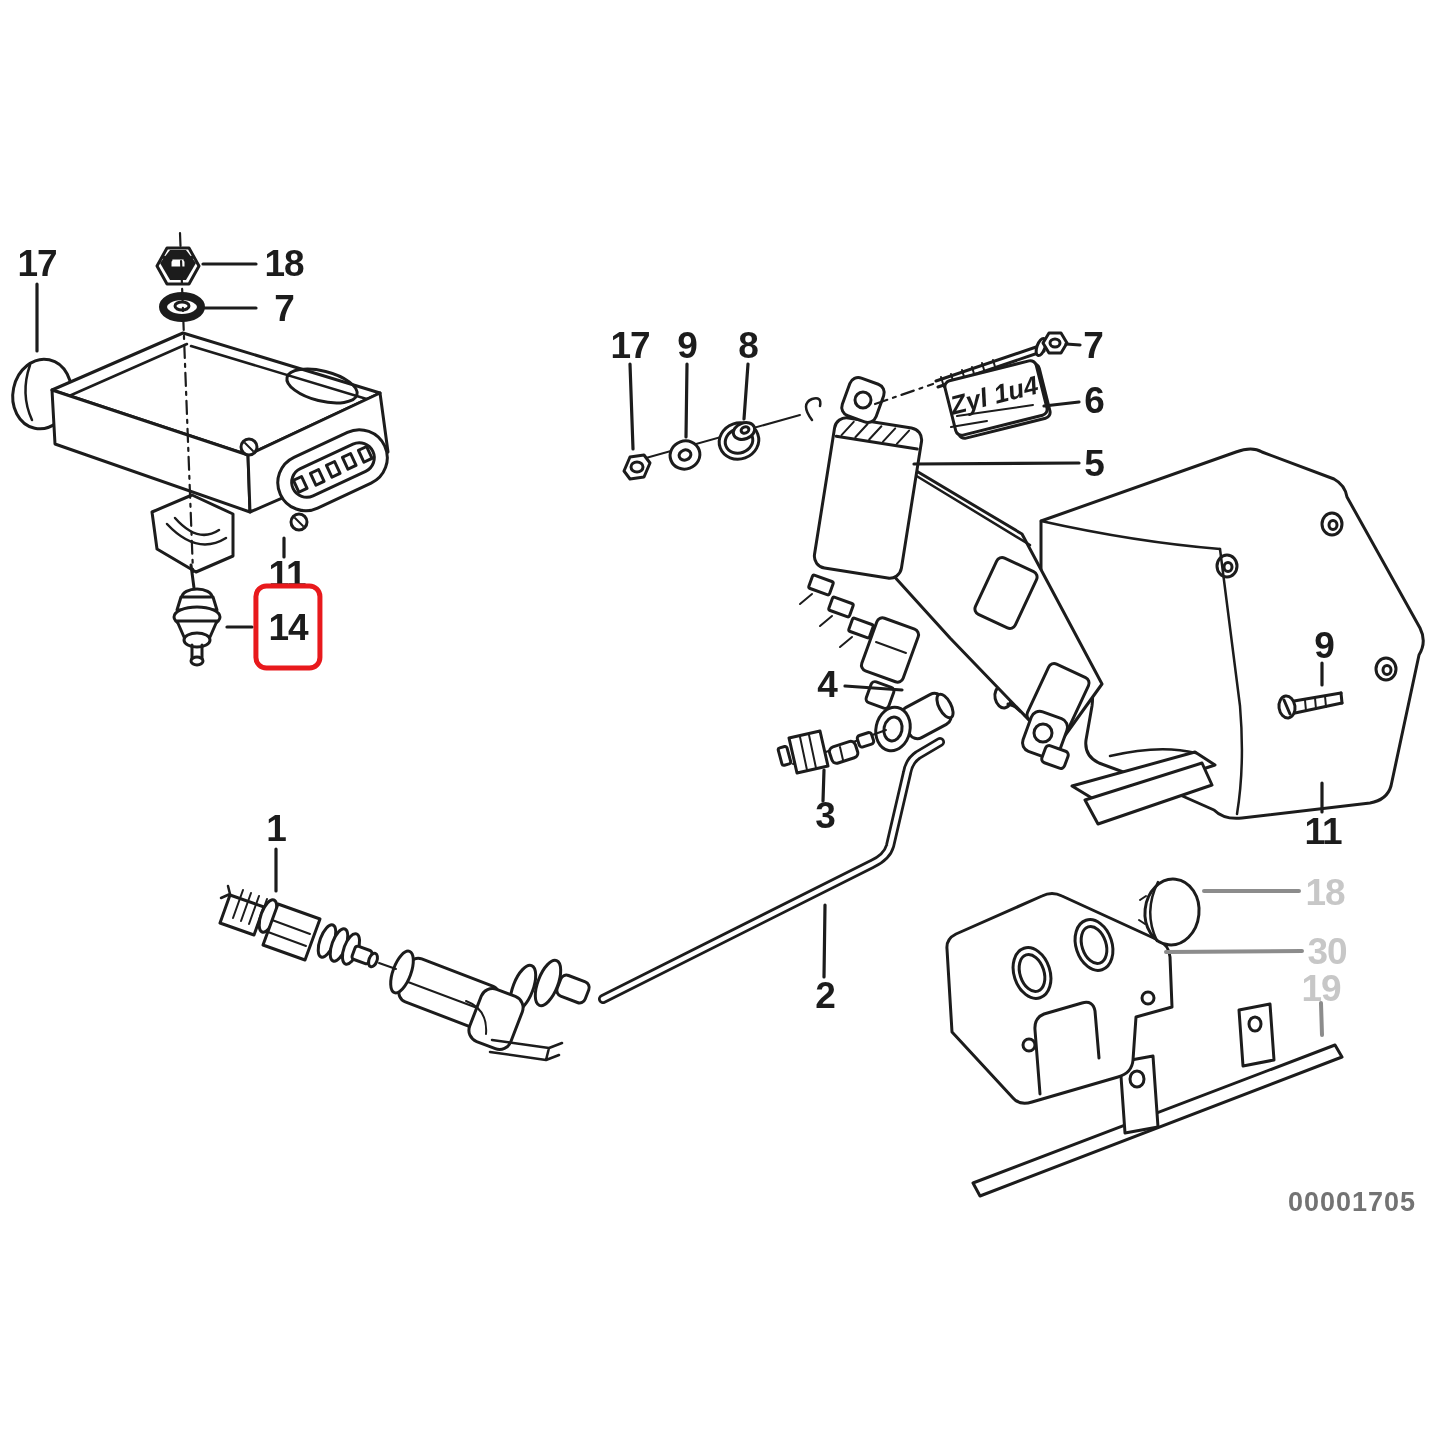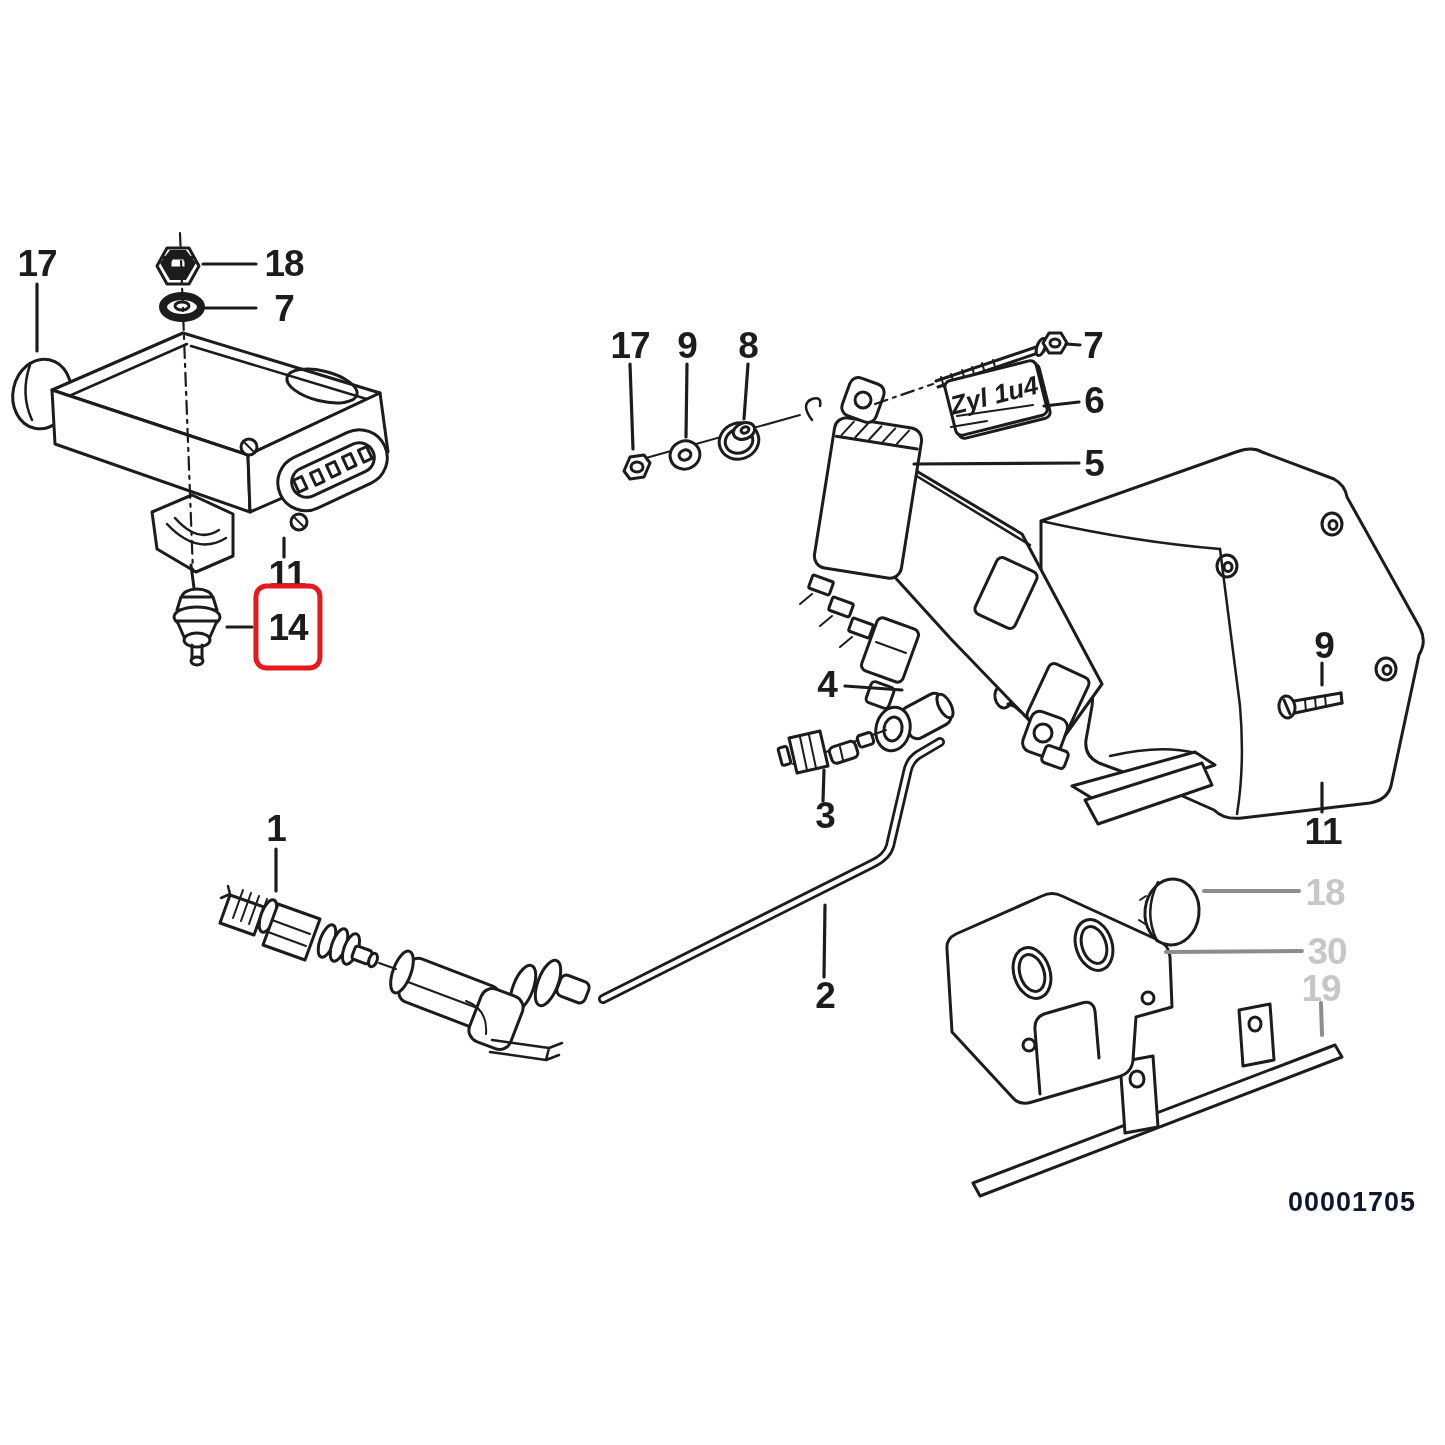--- a/index.html
+++ b/index.html
@@ -14,21 +14,21 @@
   svg .dash{stroke-dasharray:13 6 3 6;stroke-width:2.2;}
   svg .leader{stroke-width:3.2;}
   svg .gline{stroke:#8c8c8c;stroke-width:4;}
   svg text{stroke:none;fill:#1c1c1c;}
   .part-label{position:absolute;transform:translate(-50%,-50%);
       font-weight:700;font-size:37px;color:#1c1c1c;letter-spacing:-1px;line-height:1;
       white-space:nowrap;}
   .part-label.muted{color:#c7c7c7;text-align:right;}
   .part-label.boxed{border:5px solid #e8191c;border-radius:13px;padding:20px 10px;background:#fff;}
   .plate-code{position:absolute;transform:translate(-50%,-50%);font-weight:700;
-      font-size:27px;color:#0f172a;letter-spacing:1px;}
+      font-size:27px;color:#737373;letter-spacing:1px;}
 </style>
 </head>
 <body>
 
 <div class="stage">
 <svg width="1445" height="1445" viewBox="0 0 1445 1445">
 
   <g>
     <path class="wf" d="M1041,521 L1236,452 Q1252,446 1262,452 L1334,479 Q1345,485 1347,497
       L1420,628 Q1427,642 1419,655 L1391,786 Q1387,800 1370,803 L1242,818 Q1224,820 1214,810

